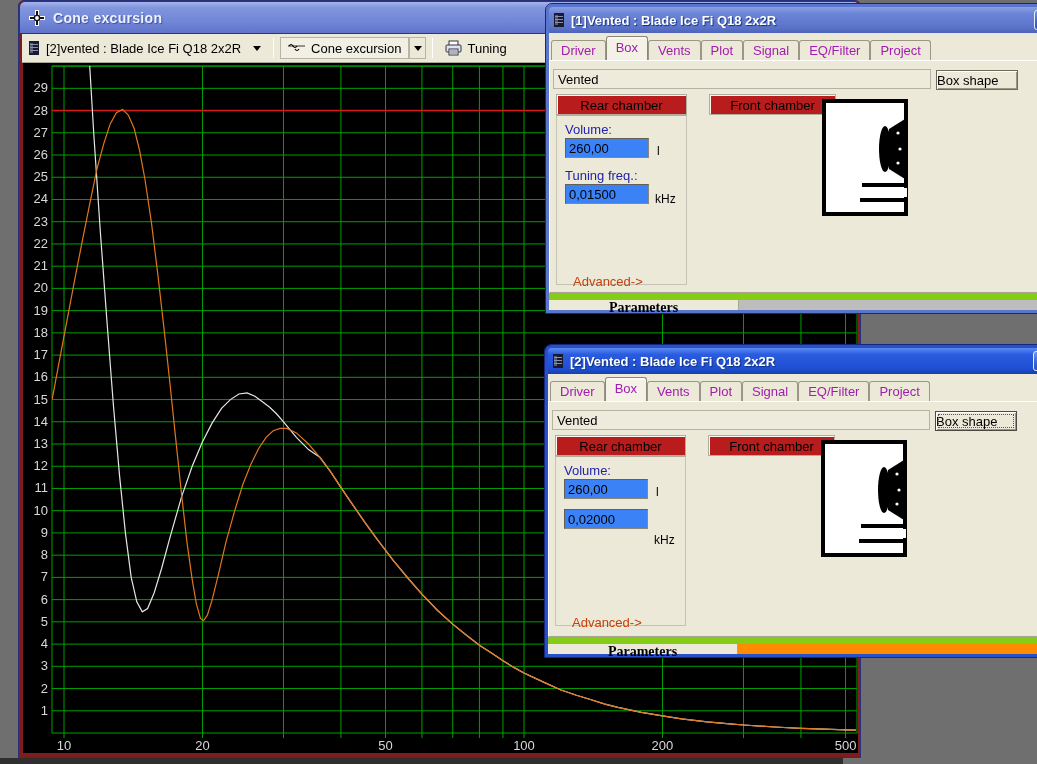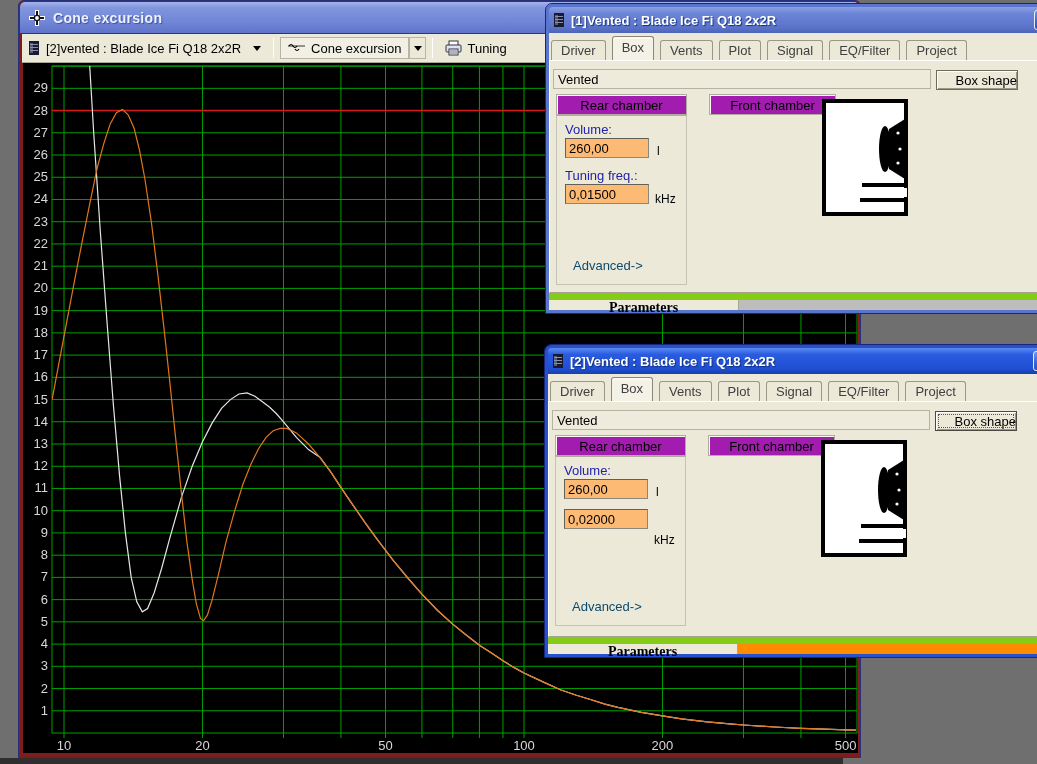--- a/index.html
+++ b/index.html
@@ -48,45 +48,45 @@
     display:flex; align-items:center; justify-content:center; }
   .wbtn.min, .wbtn.max { background:linear-gradient(180deg,#6f93f4,#3a62d8 60%,#2c50bf); }
   .wbtn.close { background:linear-gradient(180deg,#f08468,#da3f1d 60%,#c23312);
     color:#fff; font-weight:bold; font-size:13px; line-height:1; }
   .glyph-min { width:8px; height:3px; background:#fff; align-self:flex-end; margin:0 0 3px -6px; }
   .glyph-max { width:9px; height:8px; border:1px solid #fff; border-top-width:3px; }
 
   .tabrow { height:27px; flex:0 0 27px; background:#ece9d8; display:flex; align-items:flex-end;
     padding:3px 2px 0 2px; gap:0; border-bottom:0; }
   .tab { height:20px; padding:2px 9px 0 9px; font-size:13px; background:#ece9d8;
-    border:1px solid #9a9786; border-bottom:none; border-radius:3px 3px 0 0; margin-right:6px;
-    color:#404040; white-space:nowrap; }
+    border:1px solid #9a9786; border-bottom:none; border-radius:3px 3px 0 0; margin-right:0;
+    color:#a21caf; white-space:nowrap; }
   .tab.selected { height:24px; padding-top:3px; background:#f4f2e7;
     border-color:#8a8778; box-shadow:inset 0 2px 0 #fbf9ef; }
 
   .panel { position:relative; flex:1 1 auto; background:#ece9d8;
     border:1px solid #fff; border-right-color:#a9a592; border-bottom-color:#a9a592;padding-left:16px; }
   .vented-field { position:absolute; left:3px; top:8px; width:378px; height:20px;
     background:#eeebdc; border:1px solid #b6b2a4; font-size:13px; padding:2px 4px; color:#000; }
   .boxshape-btn { position:absolute; left:386px; top:9px; width:82px; height:20px;
     background:#ece9d8; border:1px solid #6d6a5e; box-shadow:inset 1px 1px 0 #fff, inset -1px -1px 0 #9a9786;
-    font-size:13px; text-align:right; padding-top:2px; }
+    font-size:13px; text-align:left; padding-top:2px; }
   .boxshape-btn.focused { outline:1px dotted #555; outline-offset:-4px; border-color:#4a4a42; }
-  .chamber-btn { position:absolute; top:33px; height:21px; background:#a21caf;
+  .chamber-btn { position:absolute; top:33px; height:21px; background:#b91c1c;
     border:1px solid #b0ac9e; box-shadow:inset 1px 1px 0 #fbf9ef;
     font-size:13px; text-align:center; padding-top:3px; }
   .rear { left:6px; width:131px; } .front { left:159px; width:127px; }
   .groupbox { position:absolute; left:6px; top:54px; width:131px; height:170px;
     border:1px solid #c6c2b4; border-top-color:#b0ac9e;text-decoration:underline; }
   .fld-label { position:absolute; left:8px; color:#2222aa; font-size:13px; }
-  .fld-input { position:absolute; left:8px; width:84px; height:20px; background:#fdba74;
+  .fld-input { position:absolute; left:8px; width:84px; height:20px; background:#3b82f6;
     border:1px solid #8a887c; border-top-color:#636156; border-left-color:#636156;
     font-size:13px; padding:2px 3px; font-family:"Liberation Sans",sans-serif; color:#000; }
   .unit { position:absolute; font-size:12px; color:#000; }
-  .advanced { position:absolute; left:16px; top:142px; font-size:13px; color:#0c4a6e; }
+  .advanced { position:absolute; left:16px; top:158px; font-size:13px; color:#c2410c; }
   .diagram { position:absolute; left:272px; top:38px; width:86px; height:117px; }
 
   .params-bar { height:17px; flex:0 0 17px; display:flex; border-top:7px solid #84cc16; }
   .params-left { width:190px; background:#ece9d8; border-right:1px solid #aaa795;
     font-family:"Liberation Serif", serif; font-weight:bold; font-size:14px;
     text-align:center; color:#000; }
   .params-right { flex:1; }
 
   svg text { font-family:"Liberation Sans", sans-serif; }
 </style>

